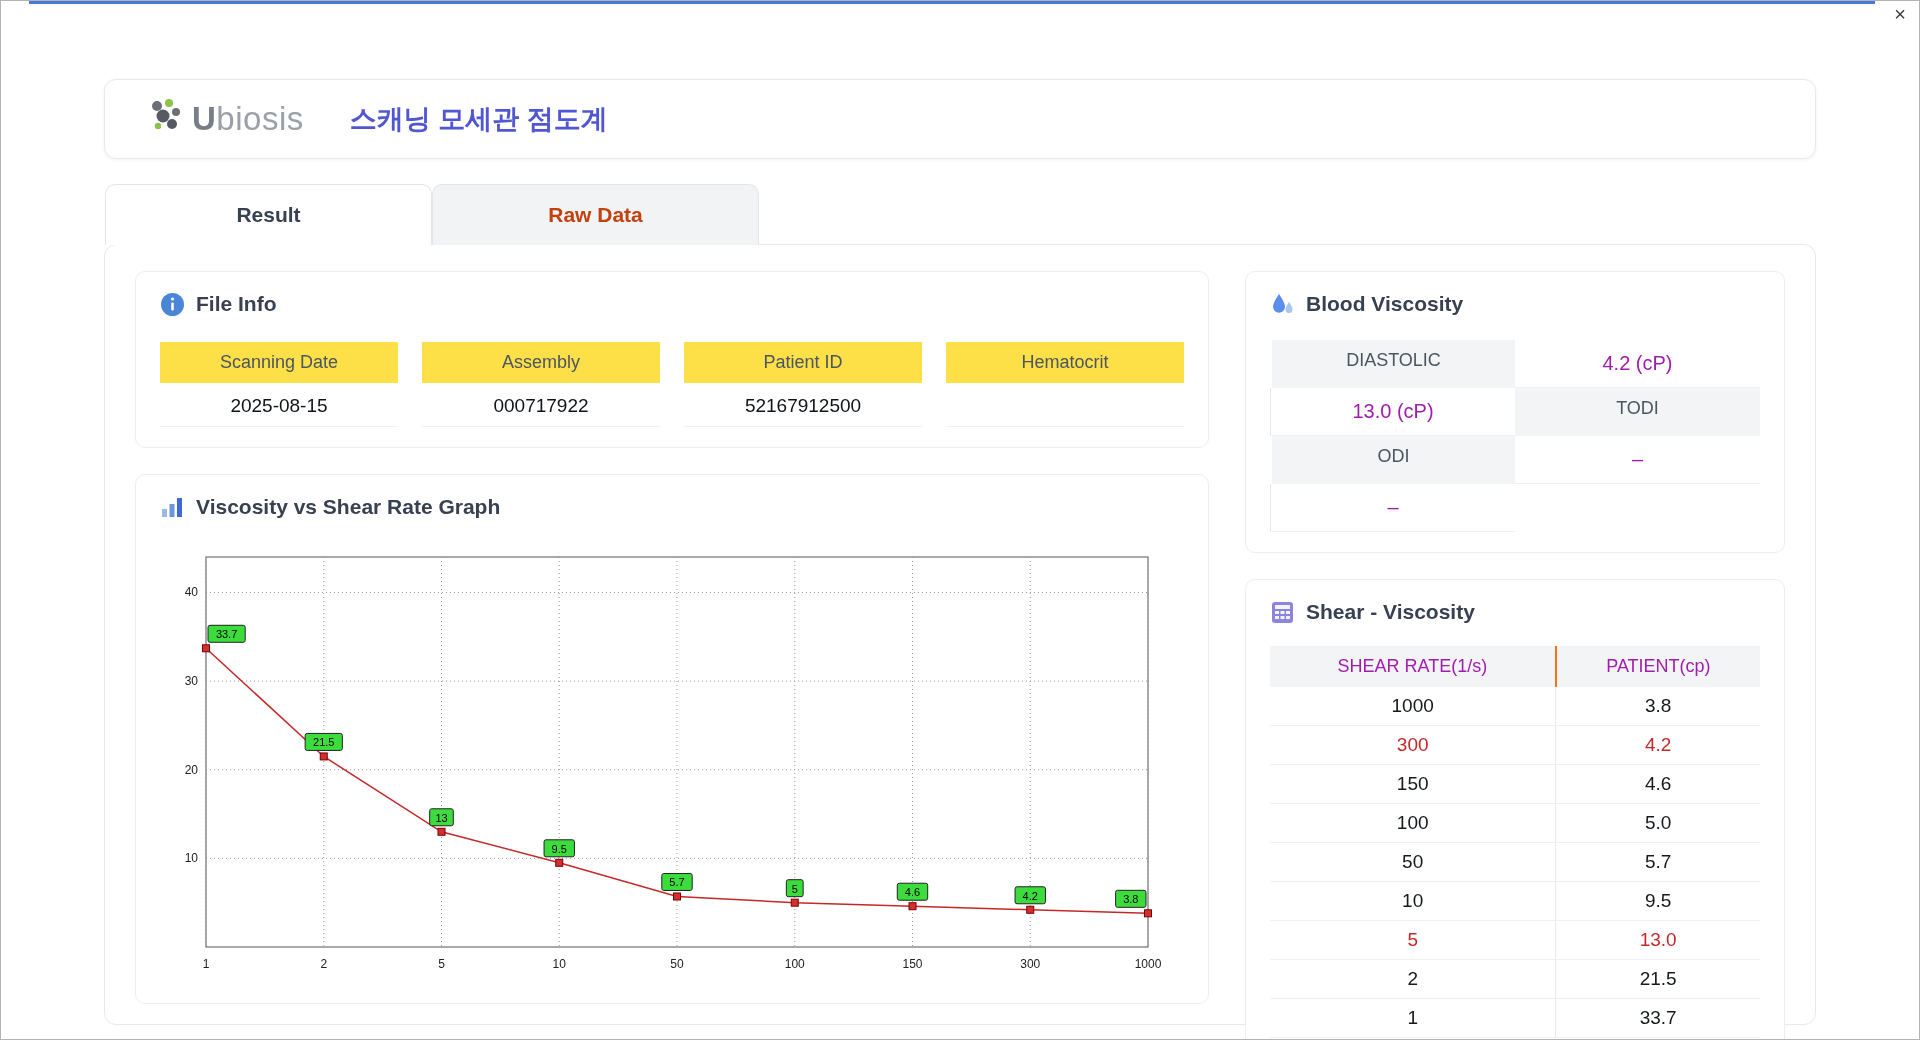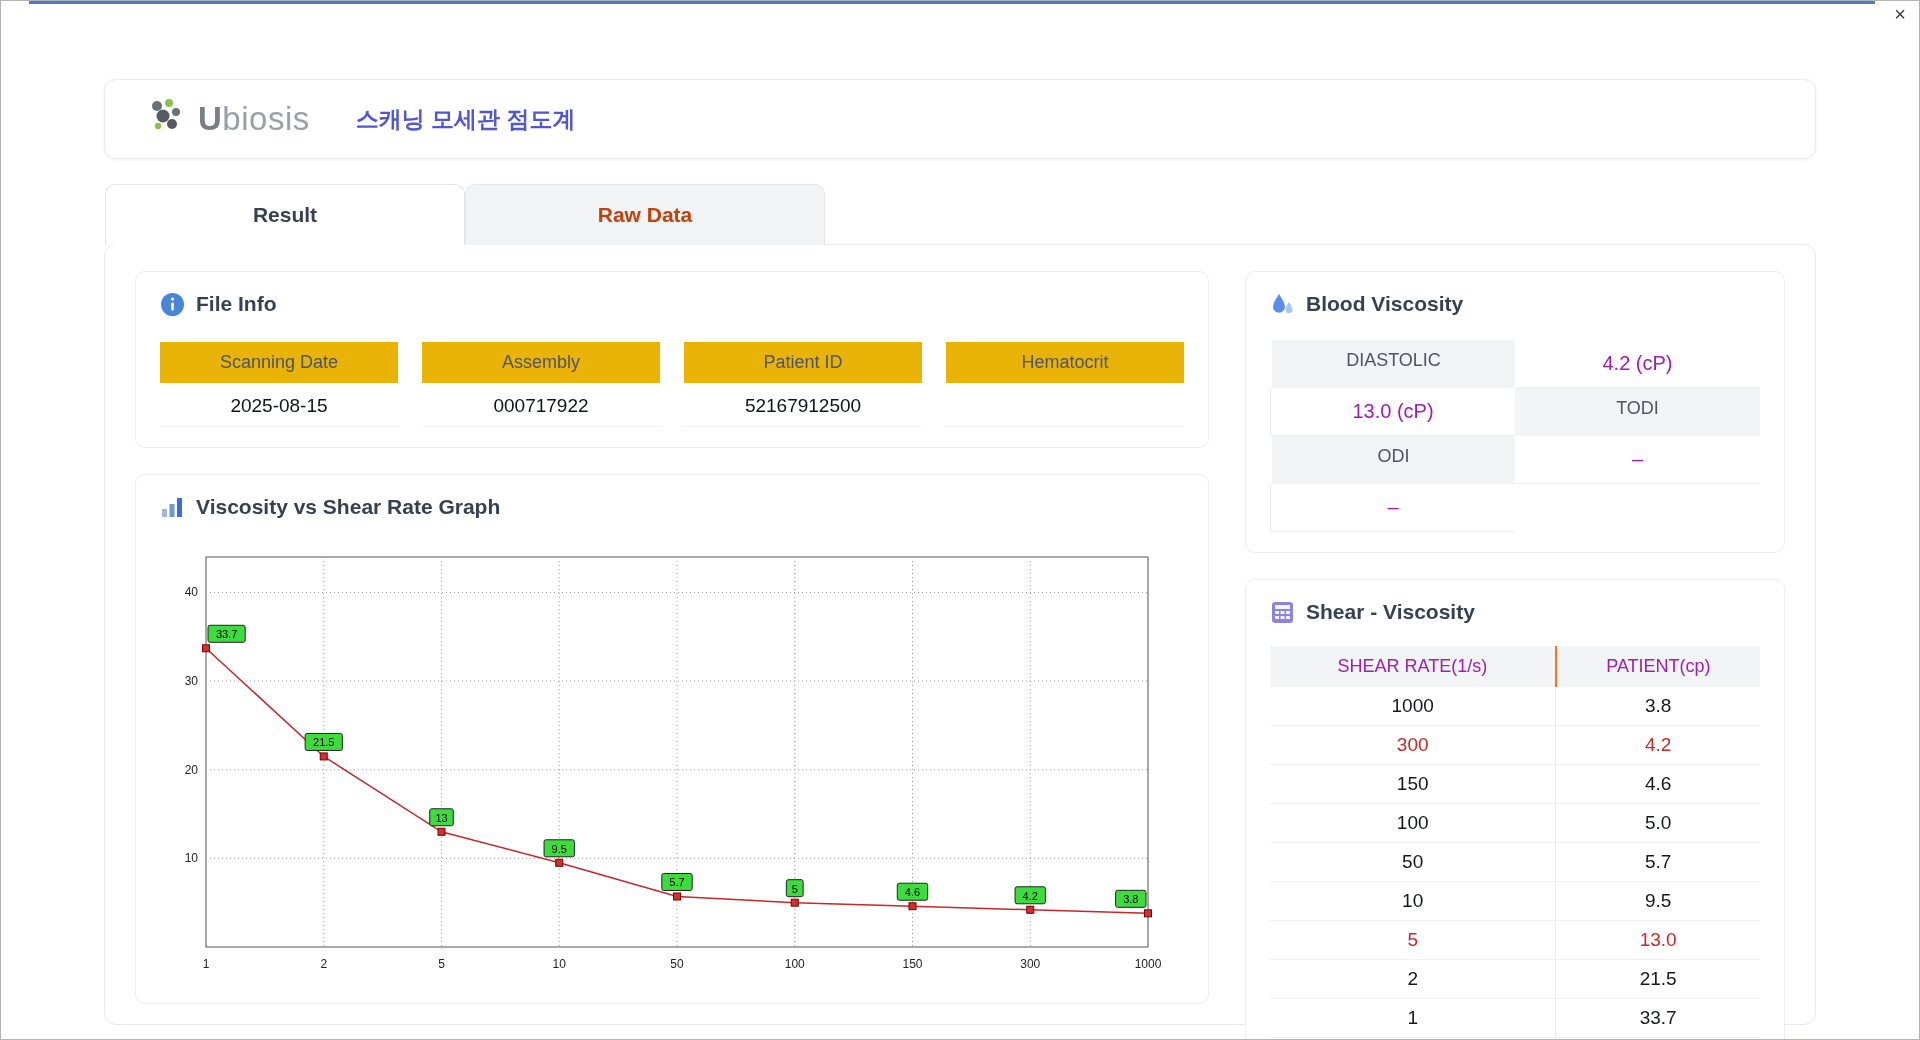--- a/index.html
+++ b/index.html
@@ -14,49 +14,49 @@
   .top-accent { position:absolute; top:0; left:28px; right:44px; height:3px; background:#4879d9; }
   .close-btn { position:absolute; top:3px; right:13px; font-size:20px; color:#3c3c3c; cursor:pointer; line-height:1; }
 
   
   .header-card {
     position:absolute; left:103px; right:103px; top:78px; height:80px;
     border:1px solid #e7e9ee; border-radius:12px; background:#fff;
     box-shadow:0 1px 4px rgba(0,0,0,.05);
     display:flex; align-items:center; padding:0 42px;
   }
-  .logo { display:flex; align-items:center; gap:9px;text-align:center; }
+  .logo { display:flex; align-items:center; gap:3px;text-align:center; }
   .logo-text { font-size:33px; color:#9aa0a8; letter-spacing:.5px; }
   .logo-text b { color:#787e88; font-weight:700; }
-  .app-title { margin-left:46px; font-size:23px; font-weight:700; color:#5156d3; }
+  .app-title { margin-left:46px; font-size:27px; font-weight:700; color:#5156d3; }
 
   
   .tabs { position:absolute; left:104px; top:183px; display:flex; z-index:3; }
   .tab {
-    width:360px; height:61px; display:flex; align-items:center; justify-content:center;
+    width:327px; height:61px; display:flex; align-items:center; justify-content:center;
     font-size:21px; font-weight:700; cursor:pointer;
     border:1px solid #e3e5ea; border-bottom:none; border-radius:10px 10px 0 0;
   }
   .tab.active { background:#fff; color:#374151; }
   .tab.inactive { background:#f2f3f5; color:#c2410c; }
 
   
   .content-card {
     position:absolute; left:103px; right:103px; top:243px; bottom:14px;
     border:1px solid #e7e9ee; border-radius:12px; background:#fff;
     padding:26px 30px; display:grid; grid-template-columns:1fr 540px; gap:0 36px;
     align-content:start;
   }
   .panel { border:1px solid #eceef2; border-radius:10px; padding:20px 24px; background:#fff; }
   .panel-title { display:flex; gap:11px; font-size:21px; font-weight:700; color:#374151; }
   .panel-title svg { flex:0 0 auto; }
 
   
   .fi-fields { display:grid; grid-template-columns:repeat(4,1fr); gap:0 24px; margin-top:20px; }
-  .fi-label { background:#eab308; text-align:center; padding:10px 4px; font-size:18px; color:#4b5563; }
+  .fi-label { background:#fde047; text-align:center; padding:10px 4px; font-size:18px; color:#4b5563; }
   .fi-value { text-align:center; padding:12px 4px 9px; font-size:19px; color:#101418; border-bottom:1px solid #f0f1f4; min-height:44px; }
 
   .graph-panel { margin-top:26px; }
   .chart-wrap { margin-top:14px; padding-left:4px; }
 
   
   .bv-grid { display:grid; grid-template-columns:1fr 1fr; margin-top:18px; }
   .bv-h { background:#f3f4f6; text-align:center; padding:10px 4px; font-size:18px; color:#4b5563; }
   .bv-h.sep { border-left:2px solid #fff; }
   .bv-v { text-align:center; padding:12px 4px; font-size:20px; color:#a21caf; border-bottom:1px solid #eef0f3; }

